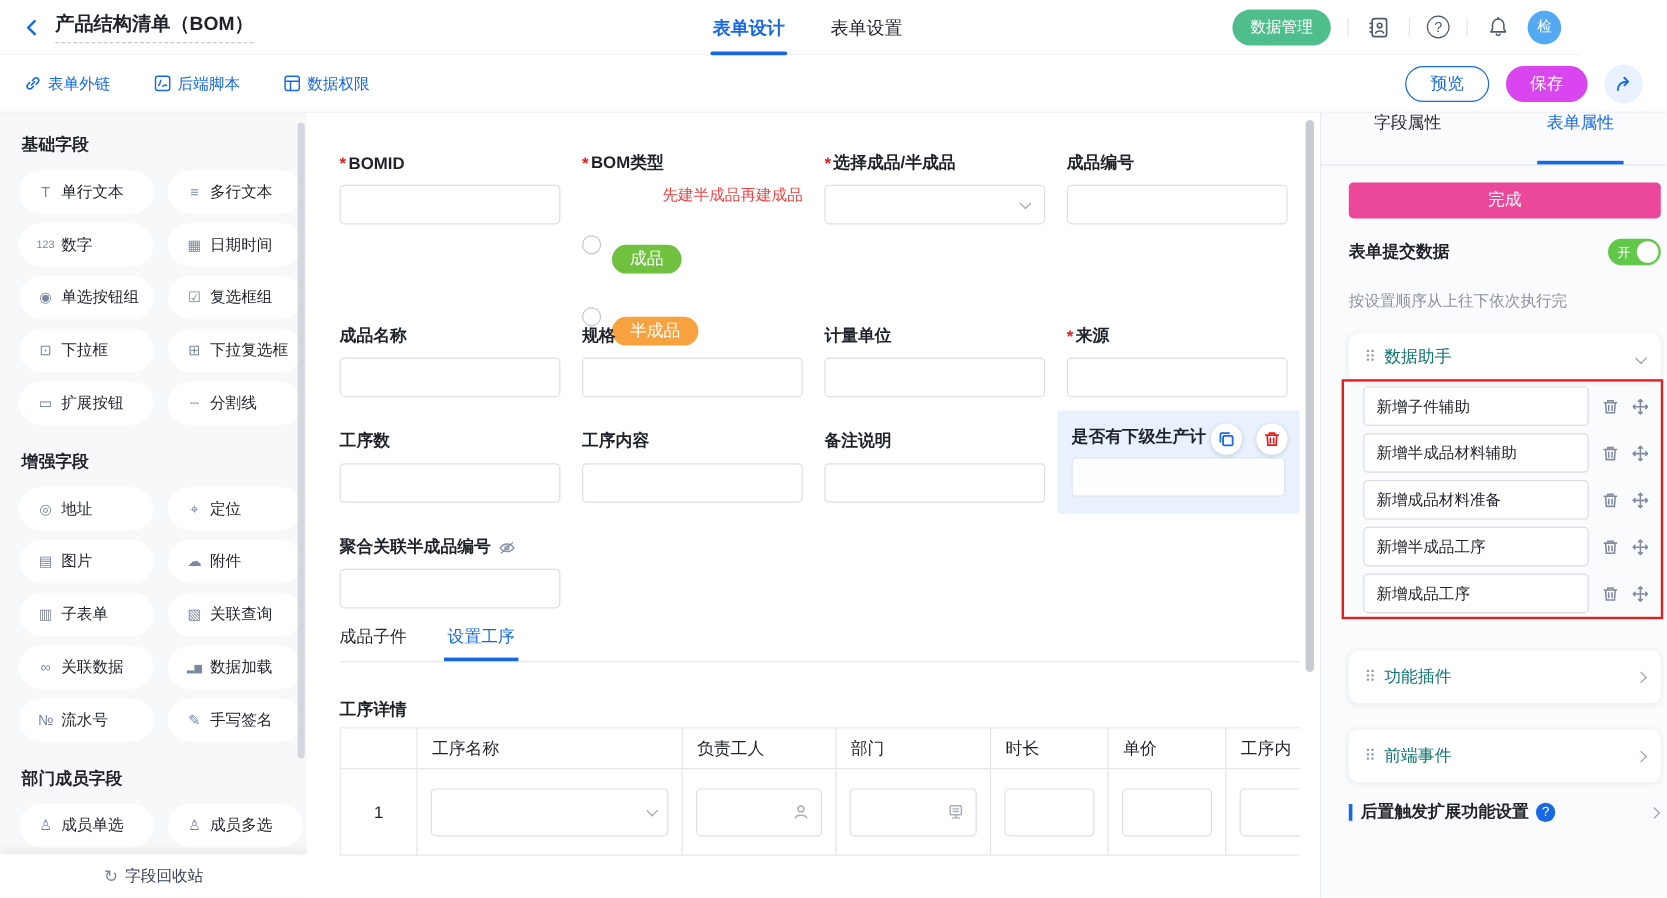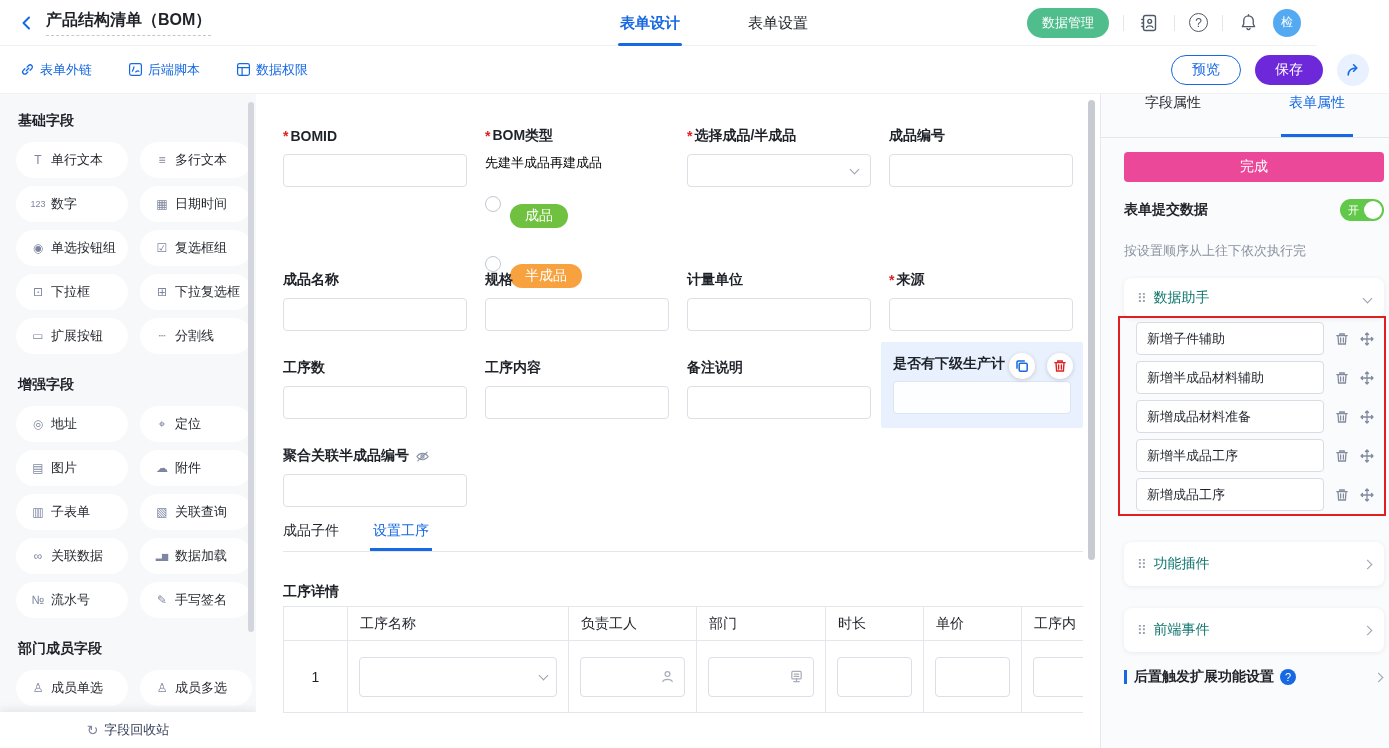--- a/index.html
+++ b/index.html
@@ -3,37 +3,37 @@
 <meta charset="utf-8">
 <style>
   * { margin:0; padding:0; box-sizing:border-box; }
   html,body { width:1389px; height:748px; font-family:"Liberation Sans","DejaVu Sans",sans-serif; background:#fff; overflow:hidden; }
   .app { position:relative; width:1389px; height:748px; background:#fff; }
 
   
   .header { position:absolute; left:0; top:0; width:1317px; height:46px; background:#fff; border-bottom:1px solid #f0f1f3; display:flex; align-items:center; padding:0 16px; z-index:30; }
   .back { width:22px; height:22px; display:flex; align-items:center; justify-content:center; cursor:pointer; }
   .page-title { margin-left:8px; font-size:16px; font-weight:700; color:#1f2329; border-bottom:1px dashed #c2c7d1; padding-bottom:4px; }
-  .htabs { position:absolute; left:620px; top:0; height:46px; display:flex; gap:68px; }
+  .htabs { position:absolute; left:594px; top:0; height:46px; display:flex; gap:38px; }
   .htab { height:46px; display:flex; align-items:center; font-size:15px; color:#1f2329; position:relative; cursor:pointer; }
   .htab.active { color:#1668e3; font-weight:600; }
   .htab.active::after { content:""; position:absolute; left:-2px; right:-2px; bottom:0; height:3px; background:#1668e3; border-radius:2px; }
   .hright { margin-left:auto; display:flex; align-items:center; gap:14px; }
   .pill-green { background:#50be8c; color:#fff; font-size:13px; padding:6px 15px; border-radius:15px; cursor:pointer; }
   .vdiv { width:1px; height:16px; background:#e5e6eb; }
   .hicon { width:22px; height:22px; display:flex; align-items:center; justify-content:center; cursor:pointer; }
   .help-badge { width:19px; height:19px; border-radius:50%; border:1.5px solid #4e5969; color:#4e5969; font-size:12px; display:flex; align-items:center; justify-content:center; }
   .avatar { width:28px; height:28px; border-radius:50%; background:#54aaf2; color:#fff; font-size:12px; display:flex; align-items:center; justify-content:center; cursor:pointer; }
 
   
   .toolbar { position:absolute; left:0; top:46px; width:1389px; height:48px; background:#fff; border-bottom:1px solid #f0f1f3; display:flex; align-items:center; padding:0 20px; z-index:20; }
   .tlink { display:flex; align-items:center; gap:5px; color:#1668e3; font-size:13px; margin-right:36px; cursor:pointer; }
   .tright { margin-left:auto; display:flex; align-items:center; gap:14px; }
   .btn-outline { border:1px solid #1668e3; color:#1668e3; background:#fff; font-size:14px; padding:5px 20px; border-radius:16px; cursor:pointer; }
-  .btn-primary { background:#6d28d9; color:#fff; font-size:14px; padding:6px 20px; border-radius:16px; cursor:pointer; border:none; }
+  .btn-primary { background:#d946ef; color:#fff; font-size:14px; padding:6px 20px; border-radius:16px; cursor:pointer; border:none; }
   .btn-share { width:32px; height:32px; border-radius:50%; background:#e9f1ff; display:flex; align-items:center; justify-content:center; cursor:pointer; }
 
   
   .sidebar { position:absolute; left:0; top:94px; width:256px; height:654px; background:#f7f8fa; padding:18px 0 0 16px; overflow:hidden; }
   .sec-title { font-size:14px; font-weight:700; color:#1f2329; margin:0 0 12px 2px; }
   .sec-title.mt { margin-top:22px; }
   .pill-grid { display:grid; grid-template-columns:112px 112px; gap:8px 12px; }
   .fpill { width:112px; height:36px; background:#fff; border-radius:18px; display:flex; align-items:center; padding-left:13px; font-size:13px; color:#1f2329; cursor:grab; white-space:nowrap; overflow:hidden; }
   .fpill .gl { color:#7d86a0; font-size:12px; width:18px; display:inline-block; text-align:center; margin-right:4px; flex:none; }
   .sb-scroll { position:absolute; right:2px; top:8px; width:6px; height:530px; background:#d3d6dd; border-radius:3px; }
@@ -43,21 +43,21 @@
   
   .canvas { position:absolute; left:256px; top:94px; width:844px; height:654px; background:#fff; overflow:hidden; }
   .fld { position:absolute; width:184px; }
   .fld-label { font-size:14px; font-weight:700; color:#1f2329; height:20px; margin-bottom:8px; white-space:nowrap; display:flex; align-items:center; }
   .req { color:#e02020; margin-right:2px; }
   .fld-ctl { height:33px; border:1px solid #dcdfe6; border-radius:4px; background:#fff; position:relative; cursor:text; }
   .chev { display:inline-block; width:7px; height:7px; border-right:1.6px solid #9aa1ae; border-bottom:1.6px solid #9aa1ae; }
   .chev.down { transform:rotate(45deg); }
   .chev.right { transform:rotate(-45deg); }
   .sel-chev { position:absolute; right:12px; top:11px; }
-  .hint { font-size:13px; color:#000000; margin-bottom:7px; }
+  .hint { font-size:13px; color:#ef4444; margin-bottom:7px;text-align:right; }
   .radio-row { display:flex; align-items:center; gap:9px; margin-bottom:11px; cursor:pointer; }
   .radio { width:16px; height:16px; border-radius:50%; border:1px solid #c2c7d1; background:#fff; flex:none; }
   .tag { color:#fff; font-size:14px; padding:3px 15px; border-radius:13px;margin-top:25px; }
   .tag.green { background:#6fc13f; }
   .tag.orange { background:#f7a23f; }
   .sel-field { position:absolute; left:625px; top:248px; width:202px; height:86px; background:#e8f1fd; border-radius:2px; padding:12px; }
   .sel-field .fld-label { margin-bottom:7px; width:140px; overflow:hidden; }
   .sel-field .fld-ctl { width:178px; background:#fdfeff; border-color:#dde5f0; }
   .float-ic { position:absolute; width:26px; height:26px; border-radius:50%; background:#fff; box-shadow:0 1px 4px rgba(31,35,41,.18); display:flex; align-items:center; justify-content:center; cursor:pointer; }
   .eye-ic { margin-left:6px; display:inline-flex; cursor:pointer; }

